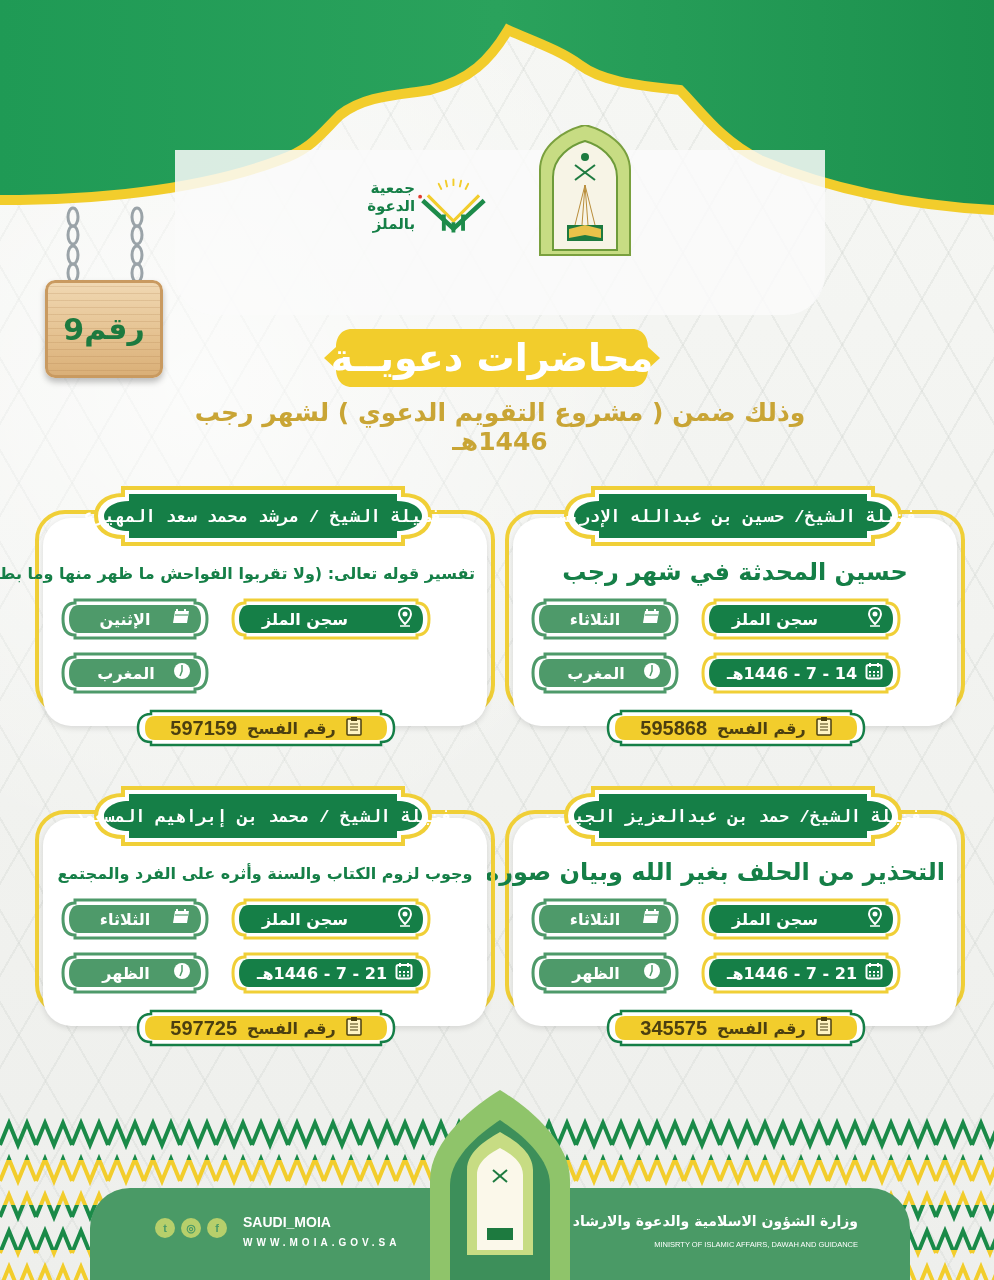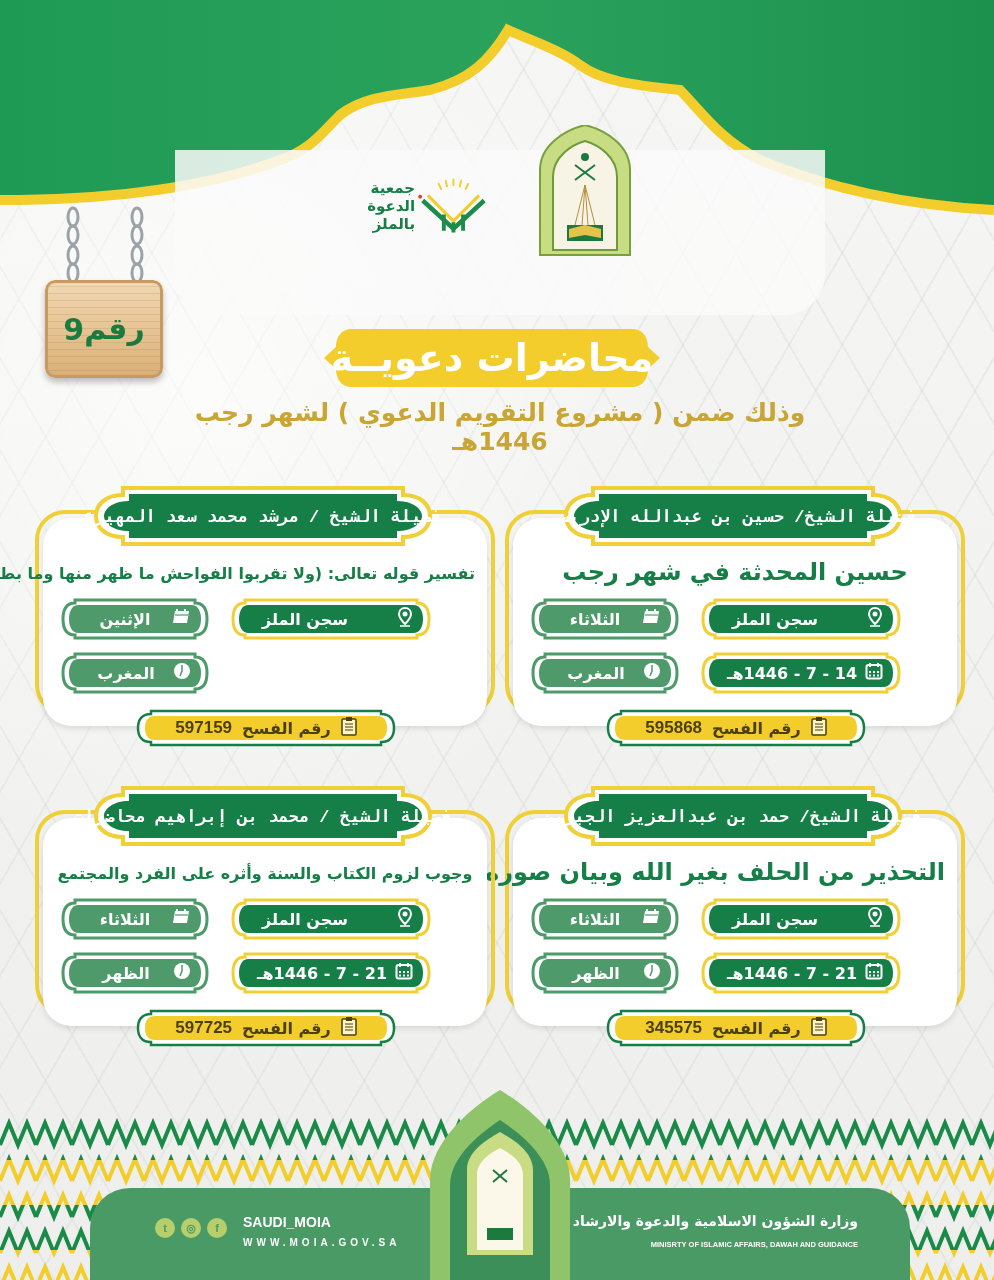--- a/index.html
+++ b/index.html
@@ -108,21 +108,21 @@
   .pill.day { left: 26px; top: 118px; }
   .pill.time { left: 26px; top: 172px; }
   .code {
     position: absolute; left: 100px; top: 229px; width: 262px; height: 38px;
     display: flex; align-items: center; justify-content: center; gap: 10px;
     color: #4b3f10; font-weight: bold;
   }
   .code svg.bgshape { position: absolute; inset: 0; }
   .code .ic, .code .lab, .code .val { position: relative; }
   .code .lab { font-size: 16px; }
-  .code .val { font-size: 17px; font-family: "Liberation Sans", sans-serif; font-weight: bold; }
+  .code .val { font-size: 20px; font-family: "Liberation Sans", sans-serif; font-weight: bold; }
 
   
   .footer-pattern { position: absolute; left: 0; top: 1115px; width: 994px; height: 165px; }
   .footer-band {
     position: absolute; left: 90px; top: 1188px; width: 820px; height: 92px;
     background: #4a9a66; border-radius: 40px 40px 0 0;
   }
   .footer-arch { position: absolute; left: 415px; top: 1090px; width: 170px; height: 190px; }
   .footer-social {
     position: absolute; left: 155px; top: 1218px; display: flex; gap: 6px; direction: ltr;
@@ -139,21 +139,21 @@
   }
   .footer-url {
     position: absolute; left: 243px; top: 1237px; direction: ltr; color: #fff;
     font-family: "Liberation Sans", sans-serif; font-size: 10px; letter-spacing: 4px; font-weight: bold;
   }
   .footer-ministry-ar {
     position: absolute; right: 136px; top: 1213px; color: #fff; font-weight: bold; font-size: 14px;
   }
   .footer-ministry-en {
     position: absolute; right: 136px; top: 1240px; color: #fff; direction: ltr;
-    font-family: "Liberation Sans", sans-serif; font-size: 7.5px; font-weight: bold;
+    font-family: "Liberation Sans", sans-serif; font-size: 7.5px; font-weight: normal;
   }
 </style>
 </head>
 <body>
 
 <div class="bg-pattern"></div>
 
 <svg class="header-svg" viewBox="0 0 994 230" preserveAspectRatio="none">
   <defs>
     <linearGradient id="hg" x1="0" y1="0" x2="1" y2="0">
@@ -492,21 +492,21 @@
     </div>
   </div>
     <div class="card" style="left: 35px; top: 780px;">
     <div class="frame"></div>
     <div class="inner"></div>
     <div class="sheikh">
       <svg viewBox="0 0 340 62" preserveAspectRatio="none">
         <path d="M30 3 H310 V10 C328 10 337 20 337 31 C337 42 328 52 310 52 V59 H30 V52 C12 52 3 42 3 31 C3 20 12 10 30 10 Z" fill="#fff" stroke="#f0cf37" stroke-width="4"></path>
         <path d="M36 9 H304 V16 C320 16 329 24 329 31 C329 38 320 46 304 46 V53 H36 V46 C20 46 11 38 11 31 C11 24 20 16 36 16 Z" fill="#157f47"></path>
       </svg>
-      <span>فضيلة الشيخ / محمد بن إبراهيم محاضرات</span>
+      <span>فضيلة الشيخ / محمد بن إبراهيم المسعود</span>
     </div>
     <div class="topic small">وجوب لزوم الكتاب والسنة وأثره على الفرد والمجتمع</div>
 
     <div class="pill main loc">
       <svg class="bgshape" viewBox="0 0 200 42" preserveAspectRatio="none">
         <path d="M14 2 H186 V5 C196 5 198 14 198 21 C198 28 196 37 186 37 V40 H14 V37 C4 37 2 28 2 21 C2 14 4 5 14 5 Z" fill="#fff" stroke="#f0cf37" stroke-width="3"></path>
         <path d="M18 7 H182 C190 7 192 15 192 21 C192 27 190 35 182 35 H18 C10 35 8 27 8 21 C8 15 10 7 18 7 Z" fill="#157f47"></path>
       </svg>
       <span class="ic">
         <svg width="16" height="20" viewBox="0 0 16 20">

